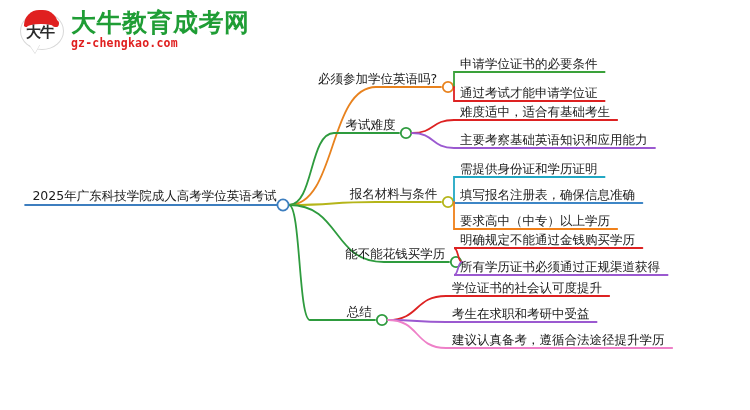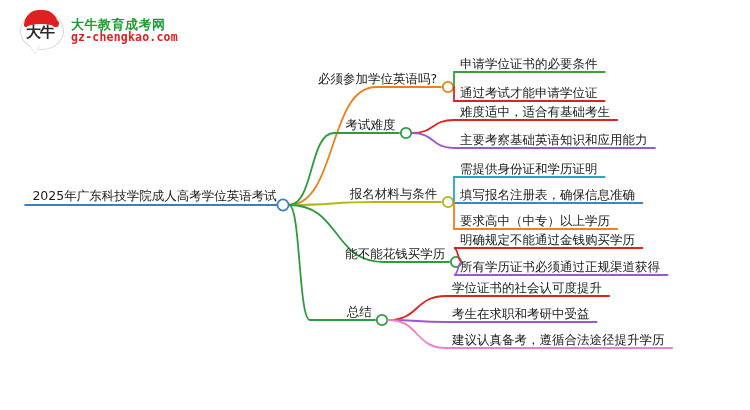--- a/index.html
+++ b/index.html
@@ -87,22 +87,22 @@
     position: absolute;
     right: 5px;
     top: 12px;
     width: 7px;
     height: 7px;
     border-radius: 50%;
     background: #e02020;
   }
   #logo-text { display: flex; flex-direction: column; line-height: 1; }
   #logo-title {
-    font-family: Liberation Serif, serif;
-    font-size: 13px;
+    font-family: Liberation Mono, monospace;
+    font-size: 25px;
     font-weight: bold;
     color: #1f9d35;
     letter-spacing: 0.5px;
     white-space: nowrap;
   }
   #logo-sub {
     margin-top: 1px;
     font-family: "DejaVu Sans Mono", monospace;
     font-size: 11.5px;
     font-weight: bold;

